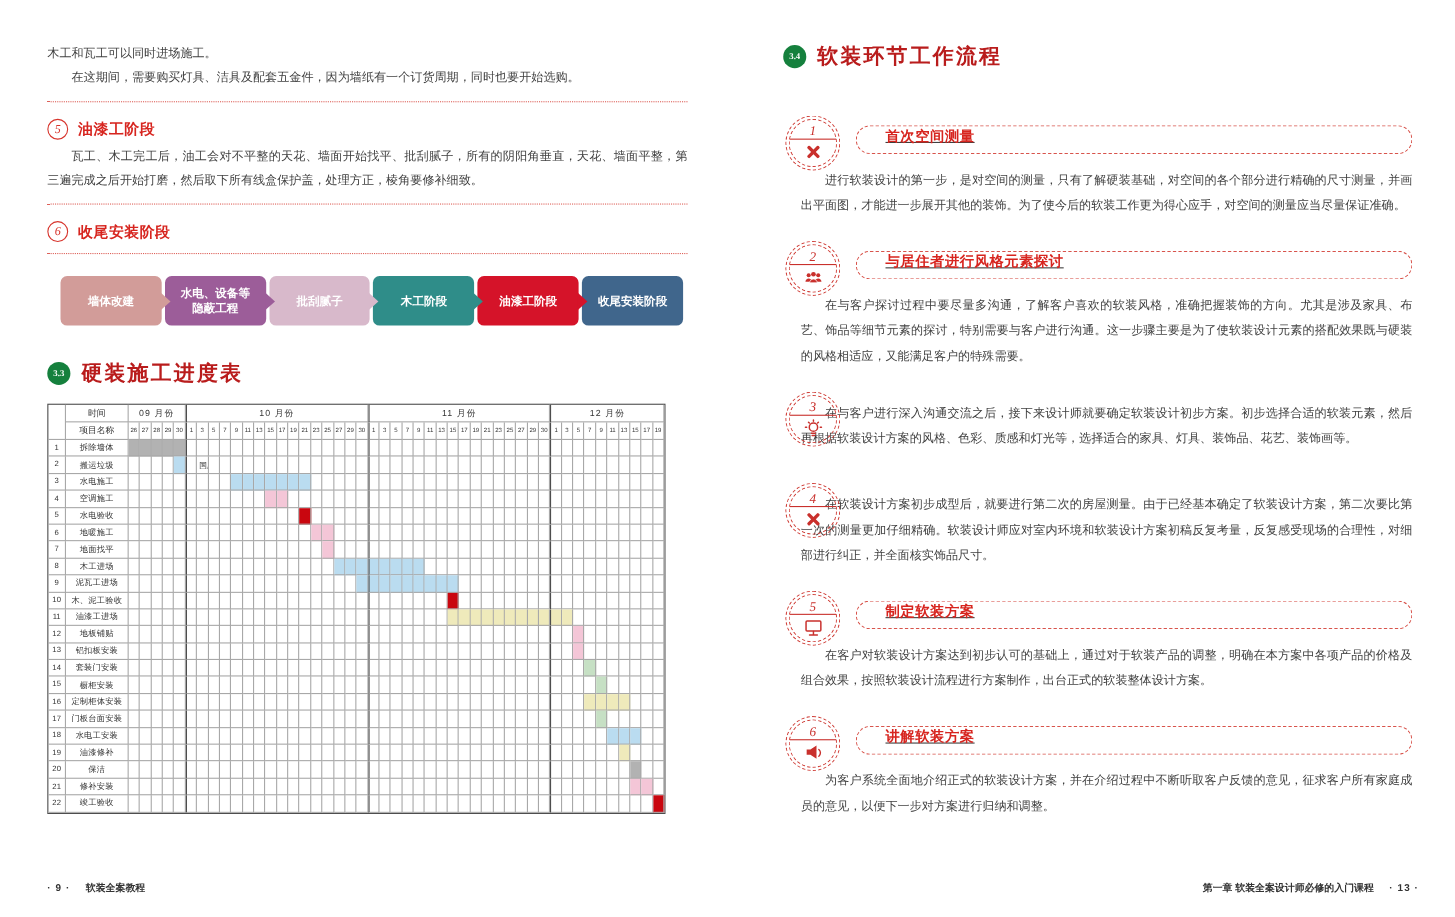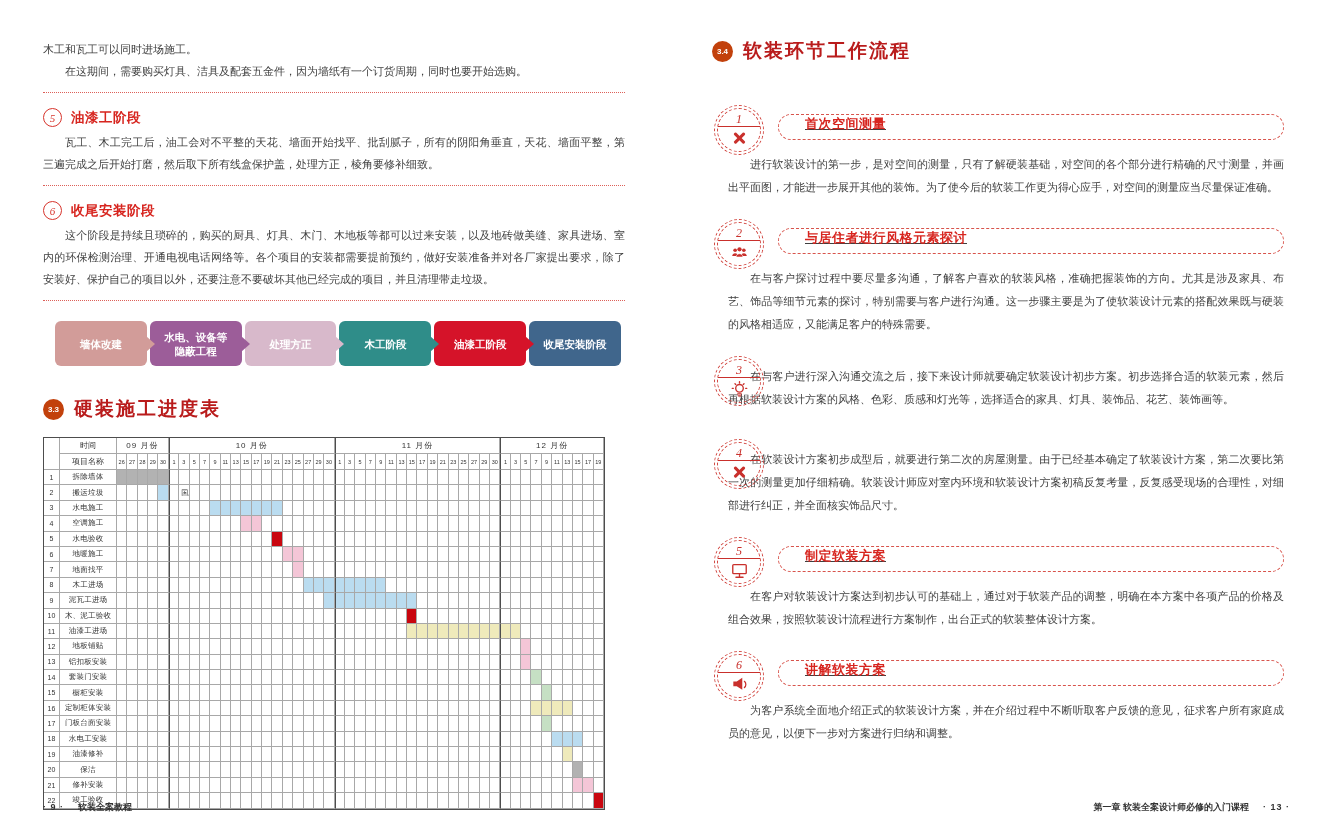--- a/index.html
+++ b/index.html
@@ -35,22 +35,22 @@
   }
   .flow-stage.has-arrow::after{
     content:'';position:absolute;right:-8px;top:50%;transform:translateY(-50%);
     border-left:9px solid var(--c);border-top:8px solid transparent;border-bottom:8px solid transparent;
     z-index:3;
   }
 
   
   .big-head{display:flex;align-items:center;gap:10px;margin-top:30px;}
   .big-num{
-    width:21px;height:21px;border-radius:50%;background:#c2410c;color:#fff;
-    font-size:8px;font-weight:bold;display:flex;align-items:center;justify-content:center;flex:0 0 auto;
+    width:21px;height:21px;border-radius:50%;background:#15803d;color:#fff;
+    font-size:8px;font-weight:bold;display:flex;align-items:center;justify-content:center;flex:0 0 auto;font-family:Liberation Serif, serif;
   }
   .big-title{font-size:19px;font-weight:bold;color:#b91c1c;letter-spacing:2px;}
 
   
   .gantt{
     margin-top:15px;width:562px;display:grid;
     grid-template-rows:16px 16px repeat(22,15.4px);
     border:1.5px solid #4d4d4d;box-sizing:border-box;background:#fff;
   }
   .gc{
@@ -120,35 +120,34 @@
     <p class="section-body">瓦工、木工完工后，油工会对不平整的天花、墙面开始找平、批刮腻子，所有的阴阳角垂直，天花、墙面平整，第三遍完成之后开始打磨，然后取下所有线盒保护盖，处理方正，棱角要修补细致。</p>
   </div>
 
   <hr class="rule">
 
   <div class="section">
     <div class="section-head">
       <span class="num-badge">6</span>
       <span class="section-title">收尾安装阶段</span>
     </div>
-    <p class="section-body">这个阶段是持续且琐碎的，购买的厨具、灯具、木门、木地板等都可以过来安装，以及地砖做美缝、家具进场、室内的环保检测治理、开通电视电话网络等。各个项目的安装都需要提前预约，做好安装准备并对各厂家提出要求，除了安装好、保护自己的项目以外，还要注意不要破坏其他已经完成的项目，并且清理带走垃圾。</p>
   </div>
 
   <hr class="rule">
 
   <div class="flow">
       <div class="flow-stage has-arrow" style="--c: #d29c99; z-index: 10;">
         <span>墙体改建</span>
       </div>
       <div class="flow-stage has-arrow" style="--c: #9c5d99; z-index: 9;">
         <span>水电、设备等</span>
         <span>隐蔽工程</span>
       </div>
       <div class="flow-stage has-arrow" style="--c: #d8b9cb; z-index: 8;">
-        <span>处理方正</span>
+        <span>批刮腻子</span>
       </div>
       <div class="flow-stage has-arrow" style="--c: #2f8d89; z-index: 7;">
         <span>木工阶段</span>
       </div>
       <div class="flow-stage has-arrow" style="--c: #d51329; z-index: 6;">
         <span>油漆工阶段</span>
       </div>
       <div class="flow-stage" style="--c: #40668c; z-index: 5;">
         <span>收尾安装阶段</span>
       </div>

